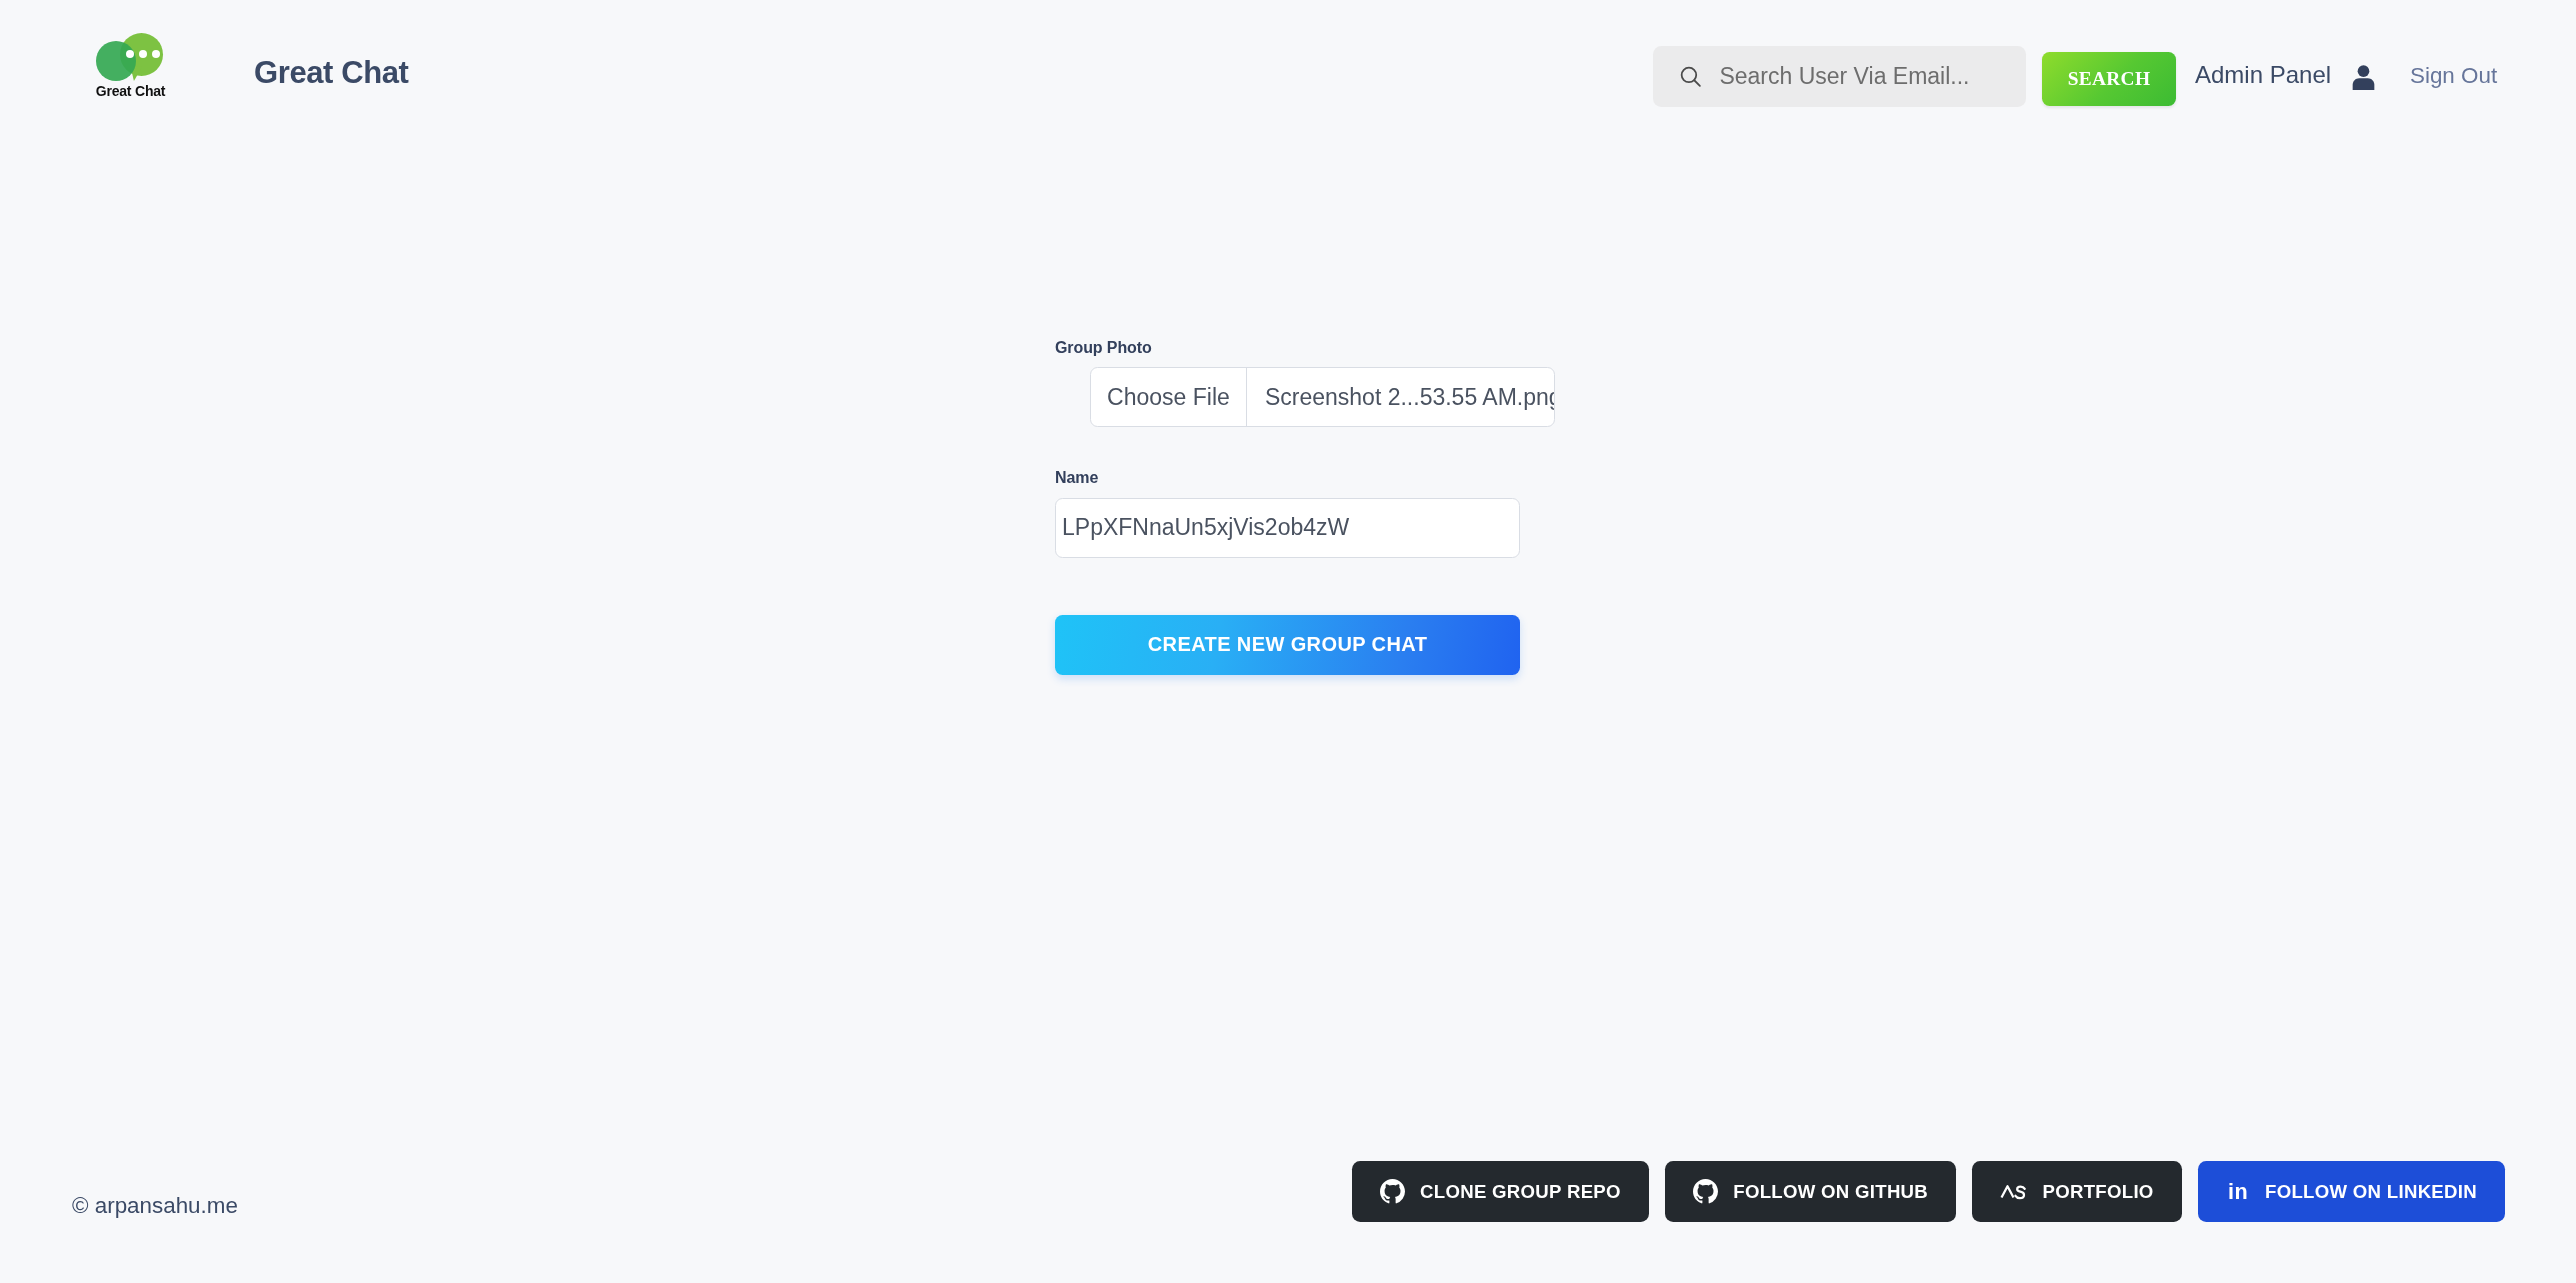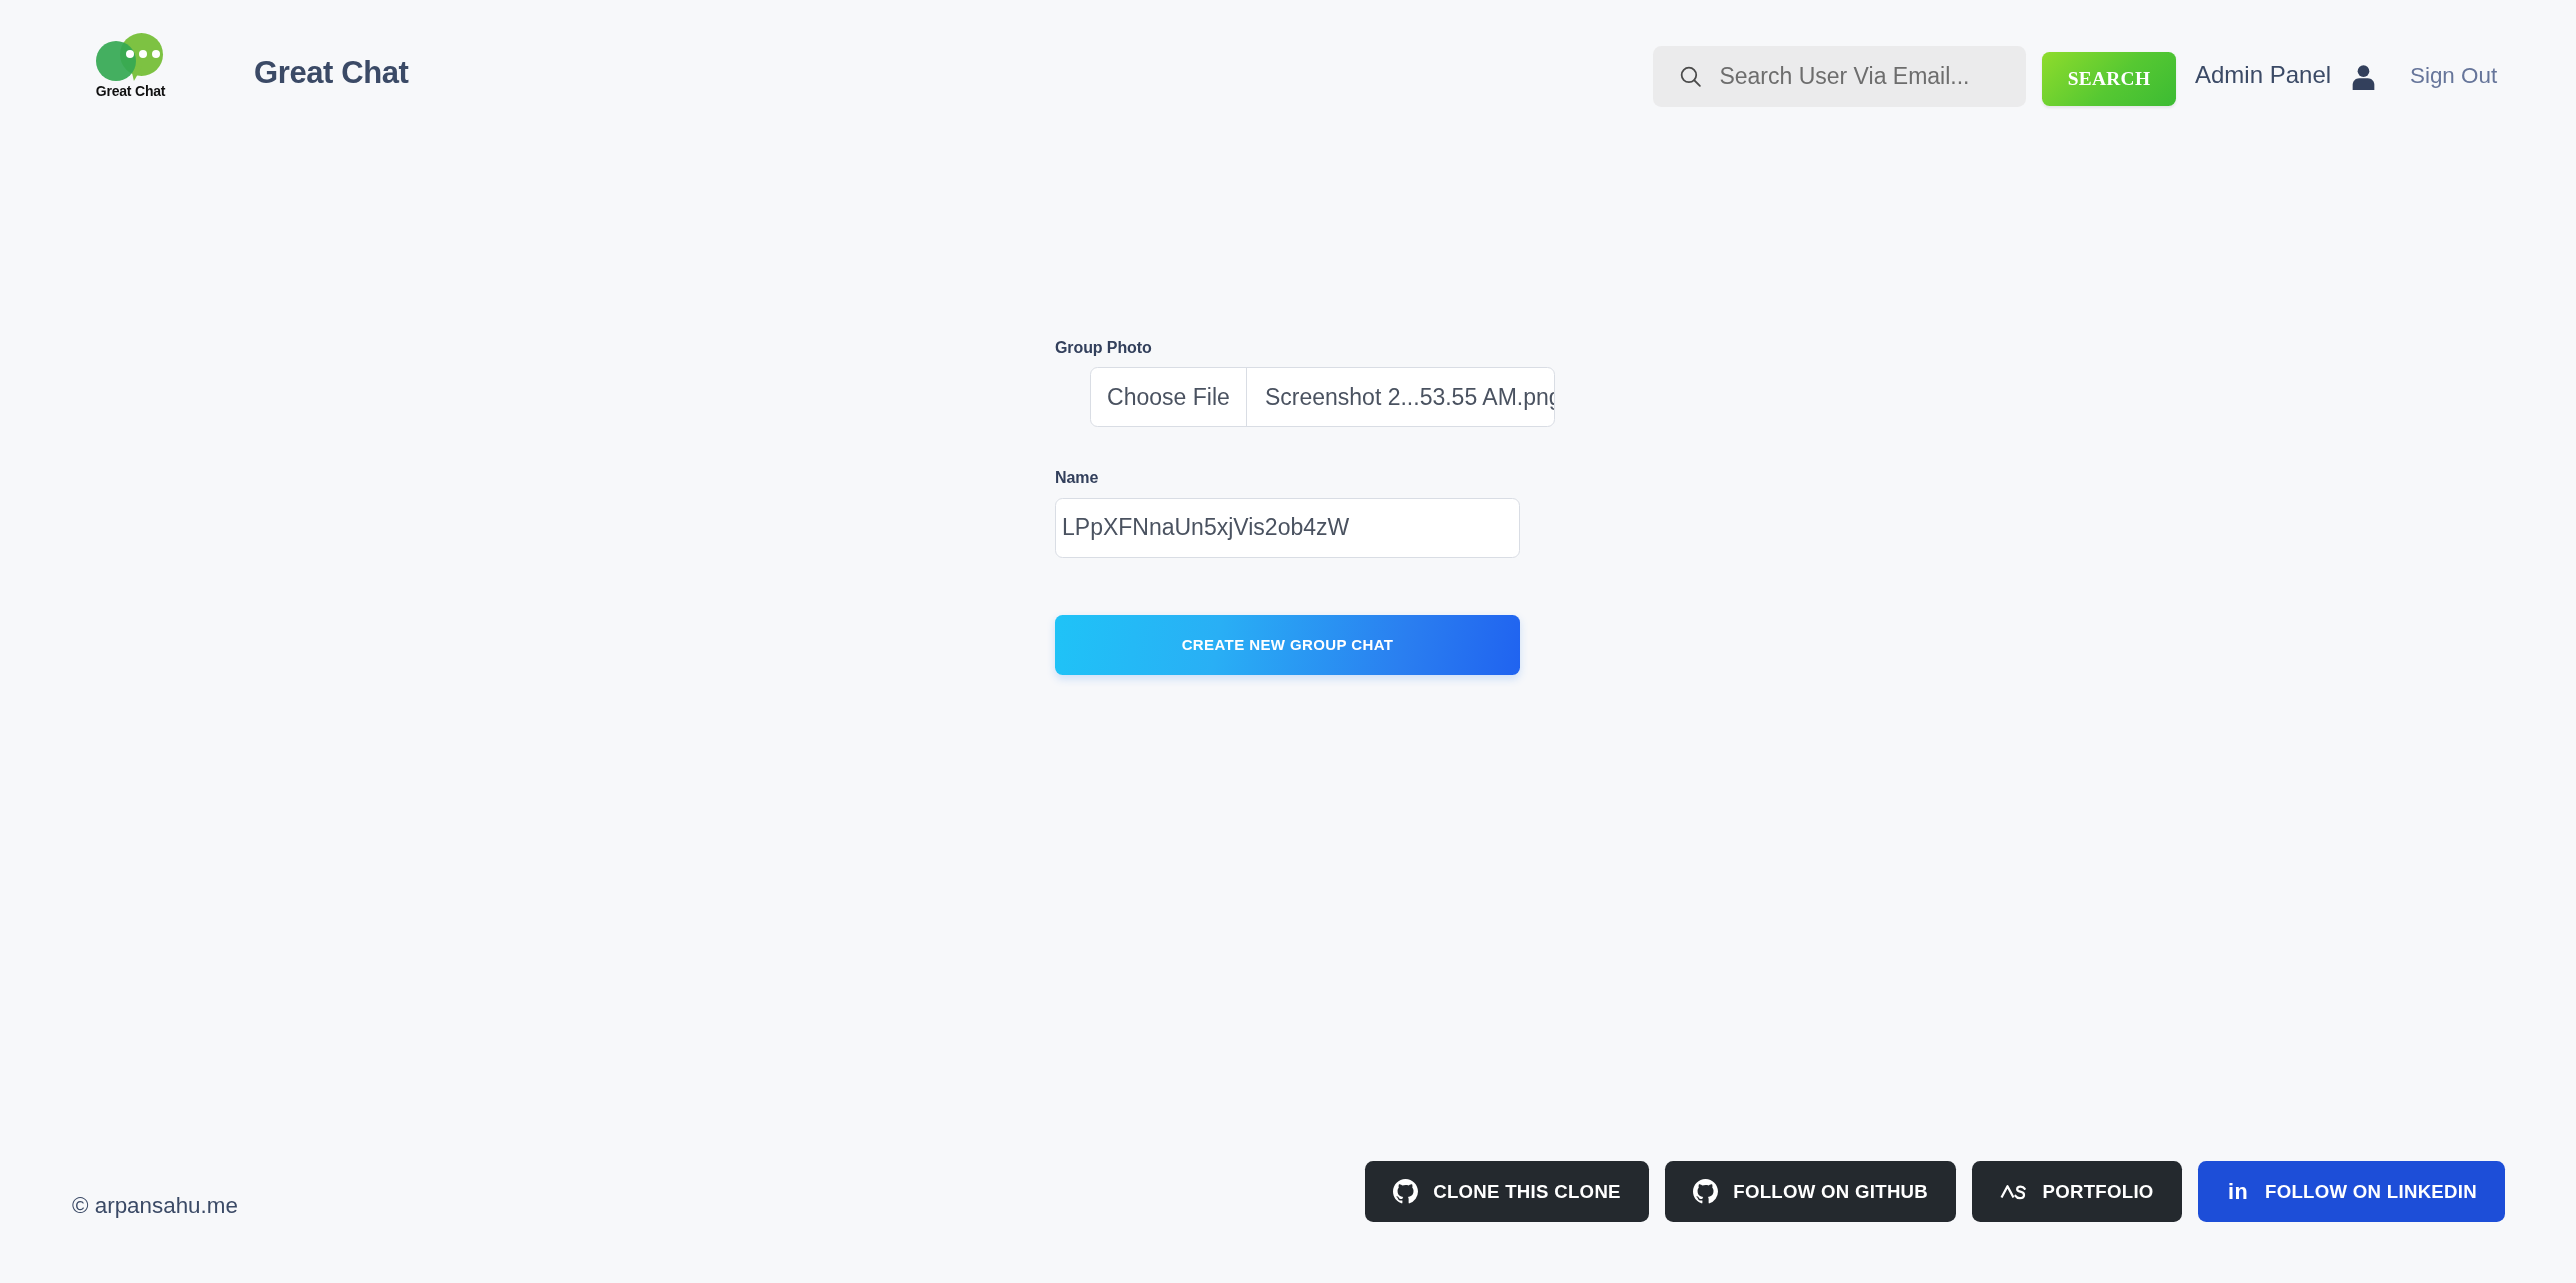--- a/index.html
+++ b/index.html
@@ -248,21 +248,21 @@
   .spacer-2 { height: 57px; }
 
   .create-button {
     width: 465px;
     height: 60px;
     border: none;
     border-radius: 7.5px;
     background: linear-gradient(100deg, #1fc3f7 0%, #29aff5 35%, #2a7ef0 75%, #2063f0 100%);
     color: #ffffff;
     font-family: "Liberation Sans", sans-serif;
-    font-size: 15px;
+    font-size: 20px;
     font-weight: bold;
     letter-spacing: 0.4px;
     cursor: pointer;
     box-shadow: 0 3.7px 9px rgba(42,126,240,0.20);
   }
 
   
   .footer-copy {
     position: absolute;
     left: 72px;
@@ -377,21 +377,21 @@
   </div>
 
   <div class="footer-copy">© arpansahu.me</div>
 
   <div class="footer-buttons">
 
     <button class="fbtn dark">
       <svg class="gh-icon" viewBox="0 0 16 16" fill="#ffffff">
         <path d="M8 0C3.58 0 0 3.58 0 8c0 3.54 2.29 6.53 5.47 7.59.4.07.55-.17.55-.38 0-.19-.01-.82-.01-1.49-2.01.37-2.53-.49-2.69-.94-.09-.23-.48-.94-.82-1.13-.28-.15-.68-.52-.01-.53.63-.01 1.08.58 1.23.82.72 1.21 1.87.87 2.33.66.07-.52.28-.87.51-1.07-1.78-.2-3.64-.89-3.64-3.95 0-.87.31-1.59.82-2.15-.08-.2-.36-1.02.08-2.12 0 0 .67-.21 2.2.82a7.4 7.4 0 0 1 2-.27c.68 0 1.36.09 2 .27 1.53-1.04 2.2-.82 2.2-.82.44 1.1.16 1.92.08 2.12.51.56.82 1.27.82 2.15 0 3.07-1.87 3.75-3.65 3.95.29.25.54.73.54 1.48 0 1.07-.01 1.93-.01 2.2 0 .21.15.46.55.38A8.01 8.01 0 0 0 16 8c0-4.42-3.58-8-8-8z"></path>
       </svg>
-      <span>CLONE THIS CLONE</span>
+      <span>CLONE GROUP REPO</span>
     </button>
 
     <button class="fbtn dark">
       <svg class="gh-icon" viewBox="0 0 16 16" fill="#ffffff">
         <path d="M8 0C3.58 0 0 3.58 0 8c0 3.54 2.29 6.53 5.47 7.59.4.07.55-.17.55-.38 0-.19-.01-.82-.01-1.49-2.01.37-2.53-.49-2.69-.94-.09-.23-.48-.94-.82-1.13-.28-.15-.68-.52-.01-.53.63-.01 1.08.58 1.23.82.72 1.21 1.87.87 2.33.66.07-.52.28-.87.51-1.07-1.78-.2-3.64-.89-3.64-3.95 0-.87.31-1.59.82-2.15-.08-.2-.36-1.02.08-2.12 0 0 .67-.21 2.2.82a7.4 7.4 0 0 1 2-.27c.68 0 1.36.09 2 .27 1.53-1.04 2.2-.82 2.2-.82.44 1.1.16 1.92.08 2.12.51.56.82 1.27.82 2.15 0 3.07-1.87 3.75-3.65 3.95.29.25.54.73.54 1.48 0 1.07-.01 1.93-.01 2.2 0 .21.15.46.55.38A8.01 8.01 0 0 0 16 8c0-4.42-3.58-8-8-8z"></path>
       </svg>
       <span>FOLLOW ON GITHUB</span>
     </button>
 
     <button class="fbtn dark">

